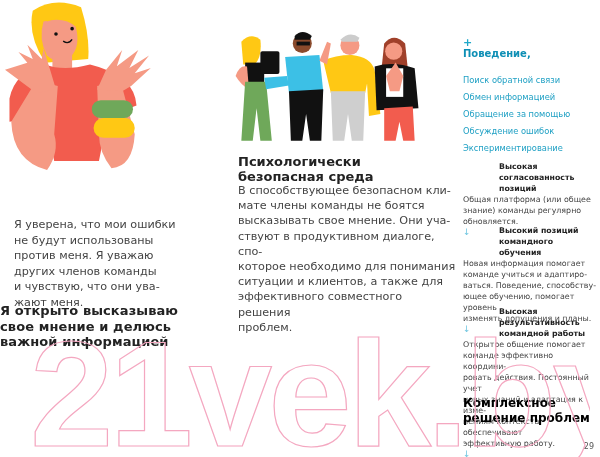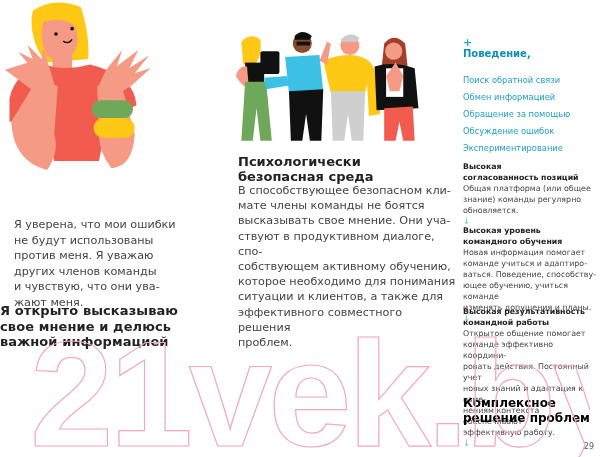--- a/index.html
+++ b/index.html
@@ -15,21 +15,21 @@
   .left-quote { left:0; top:303px; width:200px; font-size:13px; line-height:15.5px; font-weight:bold; color:#222; letter-spacing:0.1px; }
 
   .mid-title { left:238px; top:154px; width:210px; font-size:13px; line-height:15px; font-weight:bold; color:#222; }
   .mid-body { left:238px; top:183px; width:220px; font-size:11.2px; line-height:15.2px; color:#444; }
 
   .right-col { left:463px; width:135px; }
   .plus { top:38px; color:#1fa8c9; font-weight:bold; font-size:11px; line-height:10px; }
   .rc-head { font-size:10px; font-weight:bold; line-height:11.5px; color:#0e8fb5; }
   .rc-list { top:70px; font-size:8.3px; line-height:17px; color:#1fa0c4; }
   .rc-list div { white-space:nowrap; }
-  .blk-title { font-size:7.8px; font-weight:bold; line-height:11px; color:#222; }
+  .blk-title { font-size:7.8px; font-weight:bold; line-height:11px; color:#222;margin-left:36px; }
   .blk-text { font-size:7.9px; line-height:11px; color:#444; }
   .arrow { color:#6fc6e0; font-size:9px; line-height:10px; }
   .final { font-size:12px; line-height:14.5px; font-weight:bold; color:#000000; }
   .page-num { right:6px; bottom:6px; font-size:8px; color:#555; }
 
   .watermark { left:30px; top:320px; width:560px; height:140px; pointer-events:none; }
 </style>
 </head>
 <body>
 
@@ -107,21 +107,20 @@
 
 <div class="abs mid-title">
   <div>Психологически</div>
   <div>безопасная среда</div>
 </div>
 <div class="abs mid-body">
   <div>В способствующее безопасном кли-</div>
   <div>мате члены команды не боятся</div>
   <div>высказывать свое мнение. Они уча-</div>
   <div>ствуют в продуктивном диалоге, спо-</div>
-  <div>собствующем активному обучению,</div>
   <div>которое необходимо для понимания</div>
   <div>ситуации и клиентов, а также для</div>
   <div>эффективного совместного решения</div>
   <div>проблем.</div>
 </div>
 
 <div class="abs right-col plus">+</div>
 <div class="abs right-col rc-head" style="top:48px">
   <div>Поведение,</div>
 </div>
@@ -136,26 +135,26 @@
 <div class="abs right-col" style="top:161px">
   <div class="blk-title">Высокая</div>
   <div class="blk-title">согласованность позиций</div>
   <div class="blk-text">Общая платформа (или общее</div>
   <div class="blk-text">знание) команды регулярно</div>
   <div class="blk-text">обновляется.</div>
   <div class="arrow">↓</div>
 </div>
 
 <div class="abs right-col" style="top:225px">
-  <div class="blk-title">Высокая уровень</div>
+  <div class="blk-title">Высокий позиций</div>
   <div class="blk-title">командного обучения</div>
   <div class="blk-text">Новая информация помогает</div>
   <div class="blk-text">команде учиться и адаптиро-</div>
   <div class="blk-text">ваться. Поведение, способству-</div>
-  <div class="blk-text">ющее обучению, учиться команде</div>
+  <div class="blk-text">ющее обучению, помогает уровень</div>
   <div class="blk-text">изменять допущения и планы.</div>
   <div class="arrow">↓</div>
 </div>
 
 <div class="abs right-col" style="top:306px">
   <div class="blk-title">Высокая результативность</div>
   <div class="blk-title">командной работы</div>
   <div class="blk-text">Открытое общение помогает</div>
   <div class="blk-text">команде эффективно координи-</div>
   <div class="blk-text">ровать действия. Постоянный учет</div>

